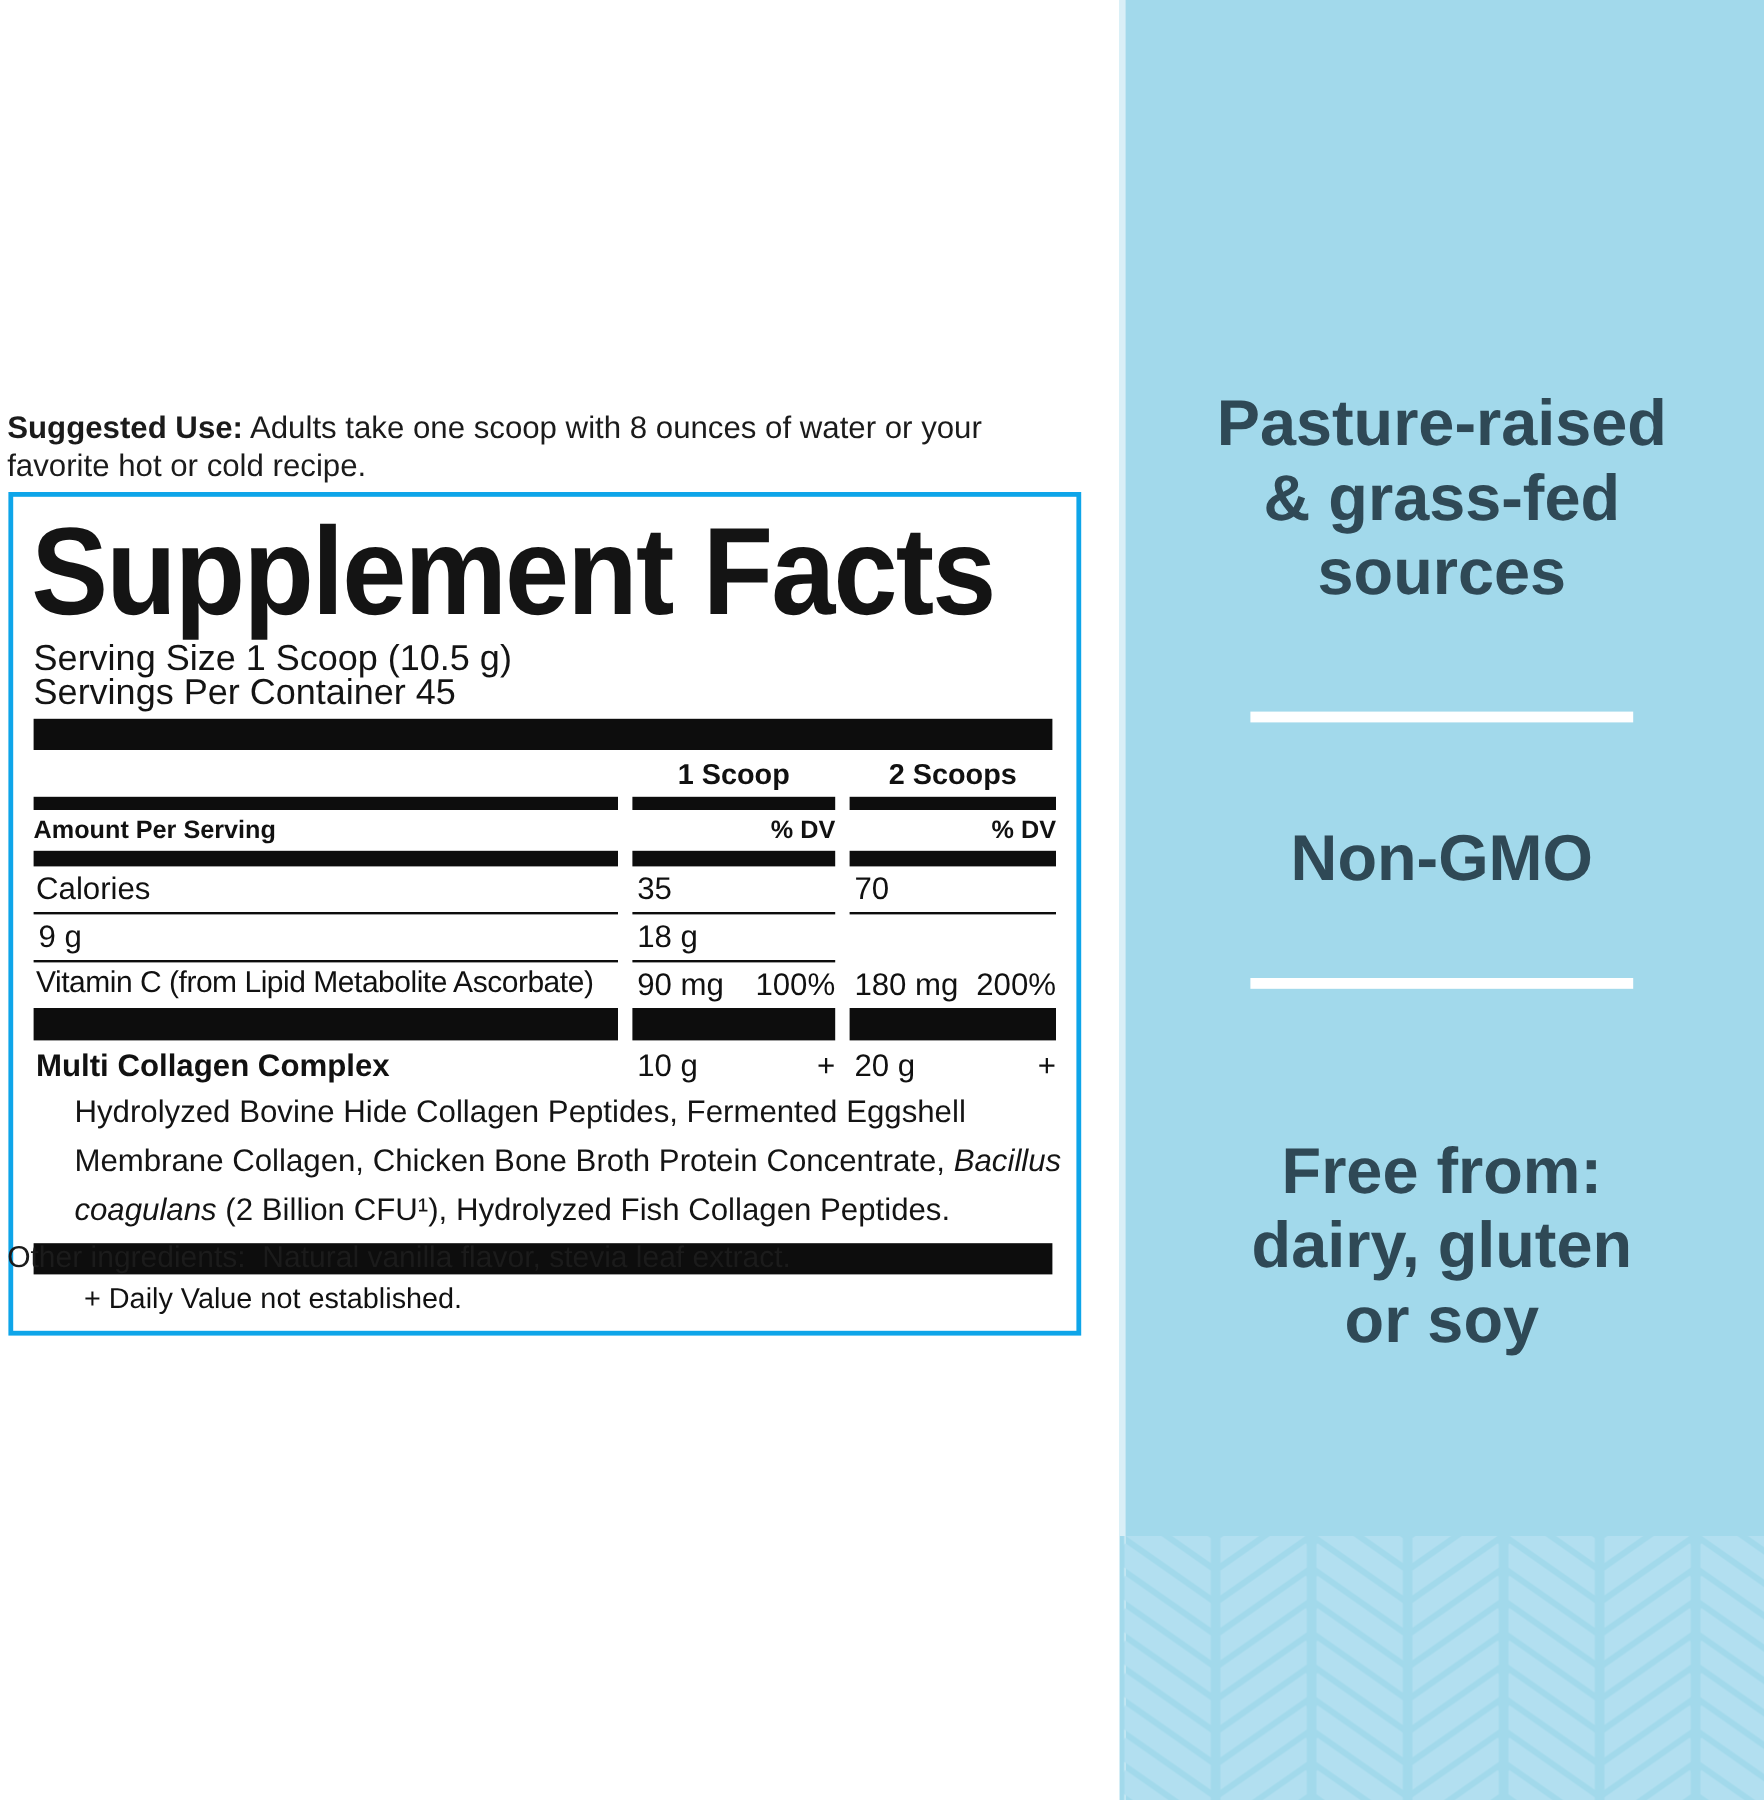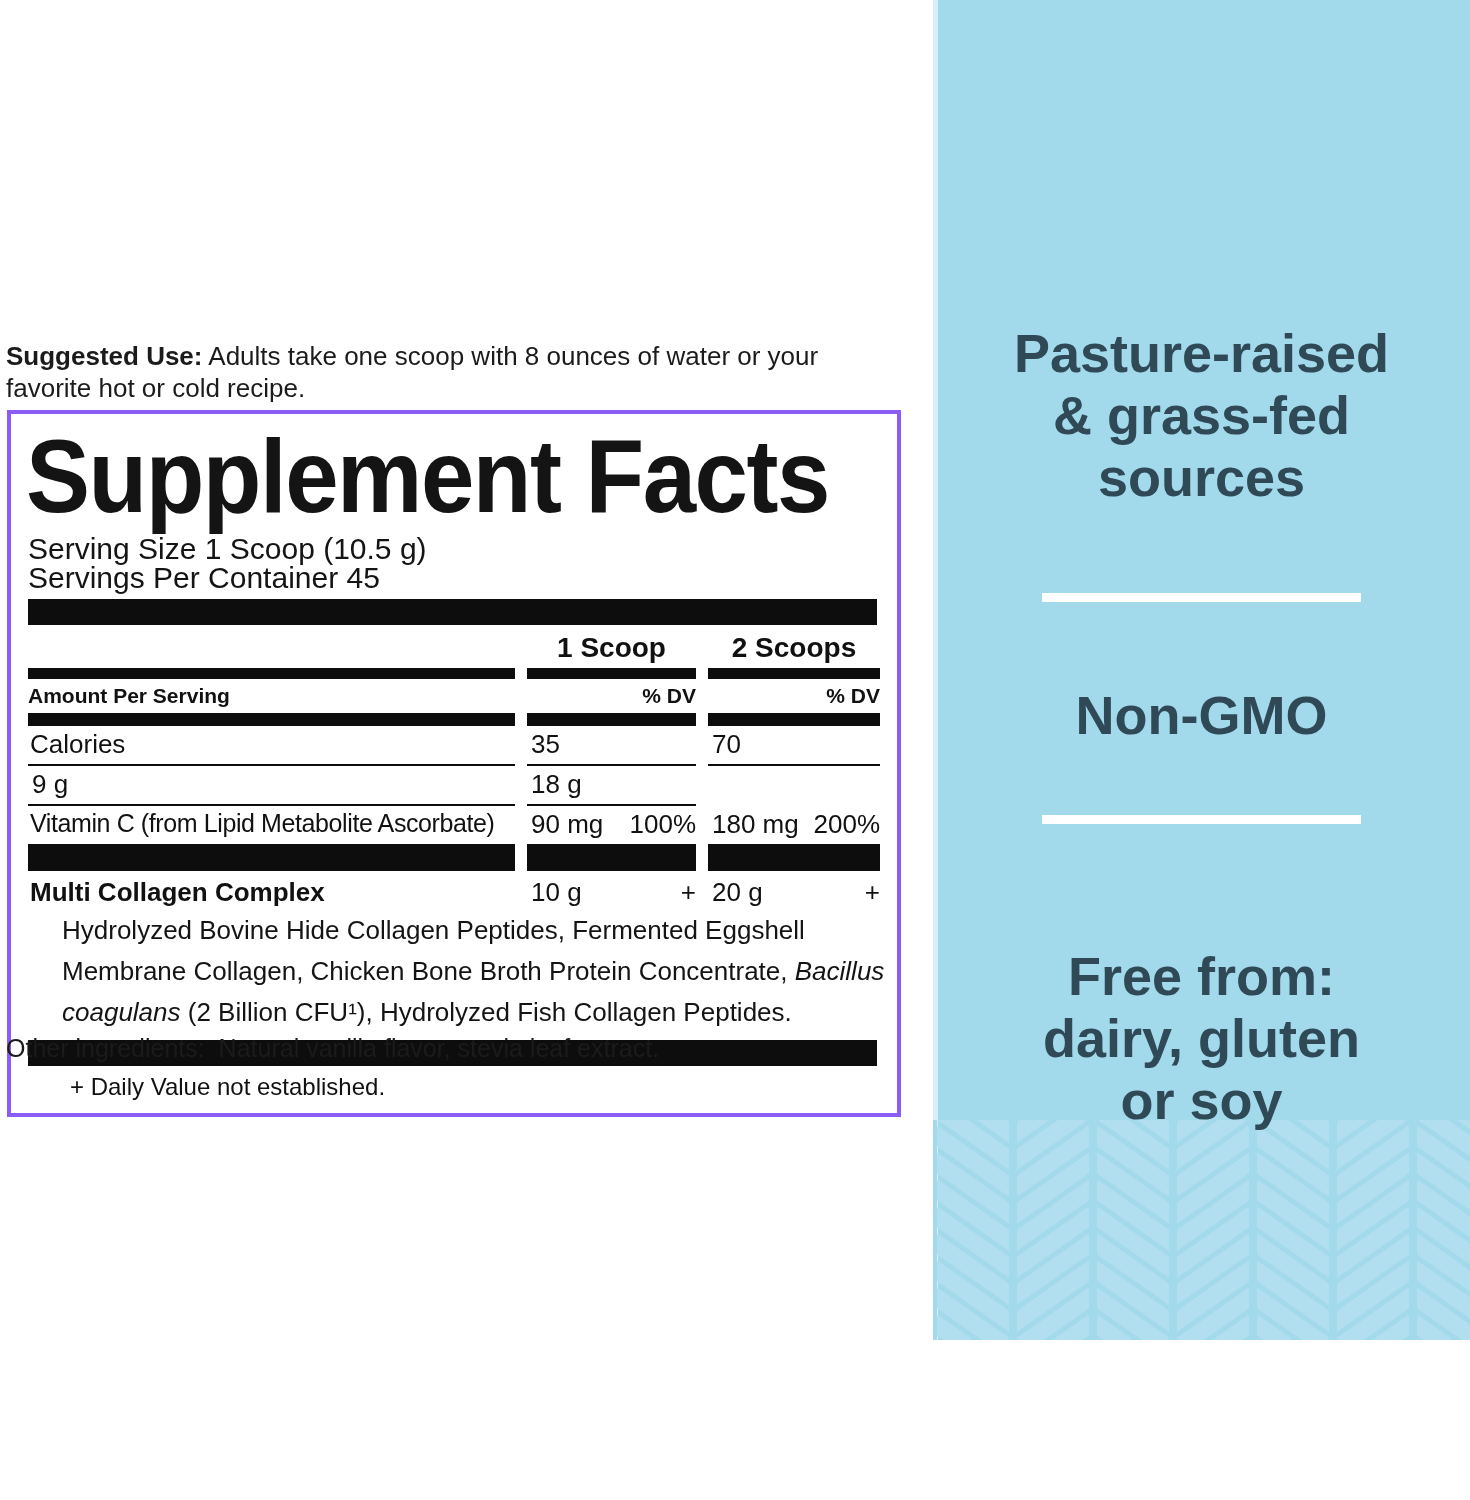--- a/index.html
+++ b/index.html
@@ -12,36 +12,36 @@
   }
 
   
   .left-panel { position:absolute; left:0; top:0; width:933px; height:1400px; background:#fff; }
 
   .suggested-use { position:absolute; left:6px; top:340px; width:900px; font-size:26px; line-height:32px; color:#1b1b1b; }
   .suggested-use .bold { font-weight:bold; }
 
   .sf-box {
     position:absolute; left:7px; top:410px; width:894px;
-    border:4px solid #8b5cf6; background:#fff;
+    border:4px solid #0ea5e9; background:#fff;
     padding:8px 20px 10px 17px;
   }
   .sf-title {
     font-weight:bold; font-size:96px; letter-spacing:-1.5px; line-height:0.98;
     display:inline-block; transform:scaleY(1.08); transform-origin:left top;
     white-space:nowrap; margin:4px 0 4px -2px; color:#141414;
   }
   .sf-serving { font-size:30px; line-height:29px; margin-top:10px; color:#141414; }
 
   .bar-full { height:26px; background:#0d0d0d; margin-top:7px; }
   .bar-full.bottom { margin-top:7px; }
 
   .grid { display:grid; grid-template-columns:487px 169px 172px; column-gap:12px; }
 
-  .scoop-hdr { font-size:28px; font-weight:bold; padding:7px 0 4px 0; }
+  .scoop-hdr { font-size:24px; font-weight:bold; padding:7px 0 4px 0; }
   .scoop-hdr .c { text-align:center; }
 
   .bar-row .seg { height:11px; background:#0d0d0d; }
   .bar-row.thick .seg { height:13px; }
   .bar-row.band .seg { height:27px; }
 
   .dv-hdr { font-size:21px; font-weight:bold; padding:5px 0 5px 0; }
   .dv-hdr .r { text-align:right; }
 
   .data-row { font-size:26px; }
@@ -57,21 +57,21 @@
   .complex-row .name { font-weight:bold; padding-left:2px; white-space:nowrap; }
   .complex-desc { margin:2px 0 6px 34px; font-size:26px; line-height:41px; color:#141414; }
   .complex-desc .line { white-space:nowrap; }
   .ital { font-style:italic;margin-top:21px; }
 
   .footnote { font-size:24px; padding:7px 0 2px 2px;margin-left:40px; }
 
   .other-ingredients { position:absolute; left:6px; top:1034px; width:900px; font-size:25px; color:#1b1b1b; white-space:pre-wrap; }
 
   
-  .right-panel { position:absolute; left:933px; top:0; width:537px; height:1340px; background:#a2d9eb; overflow:hidden; }
+  .right-panel { position:absolute; left:933px; top:0; width:537px; height:1500px; background:#a2d9eb; overflow:hidden; }
   .right-edge { position:absolute; left:0; top:0; width:5px; height:100%; background:#d9eff7; }
 
   .claim {
     position:absolute; left:0; width:100%; text-align:center;
     font-weight:bold; font-size:54px; line-height:62px;
     color:#2f4956; letter-spacing:0px;
   }
   .claim-1 { top:322px; }
   .claim-2 { top:684px; }
   .claim-3 { top:913px;margin-top:32px; }

